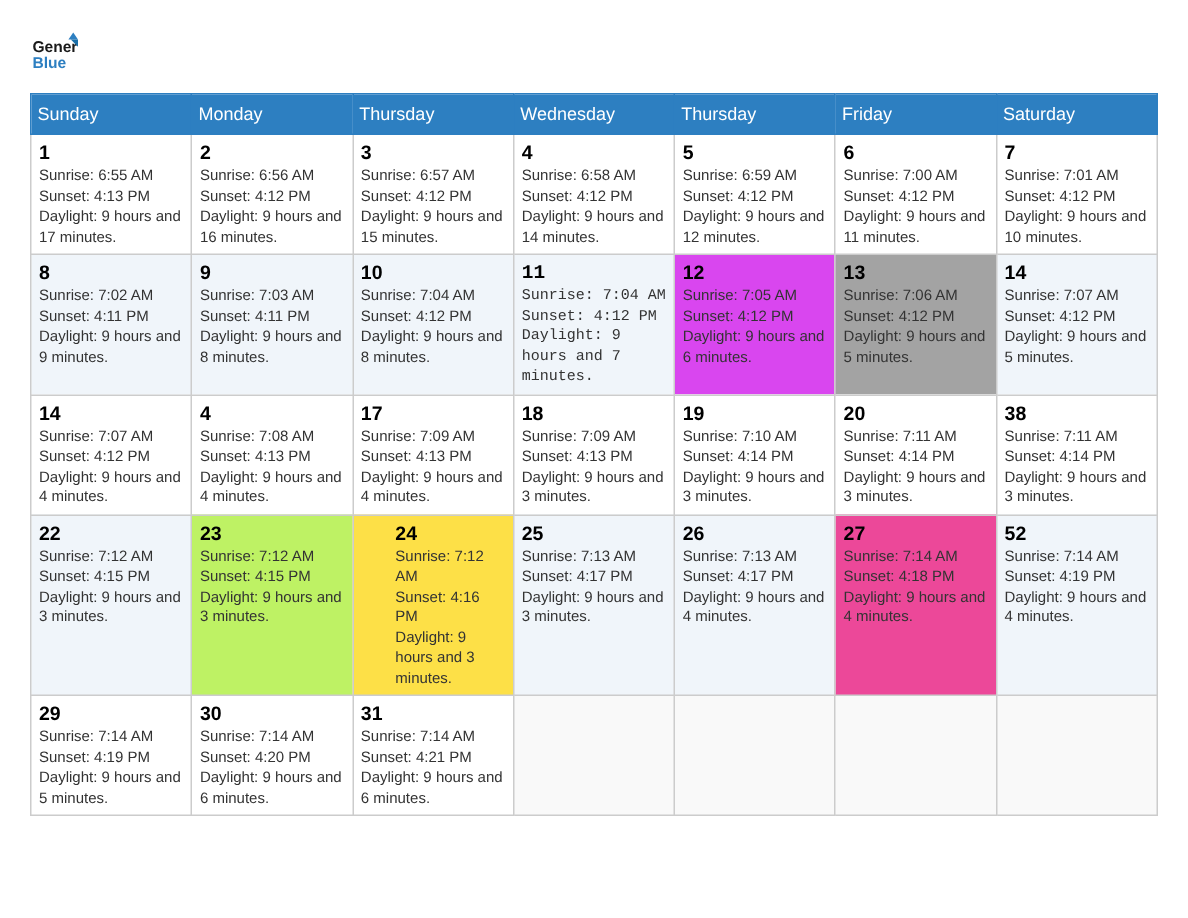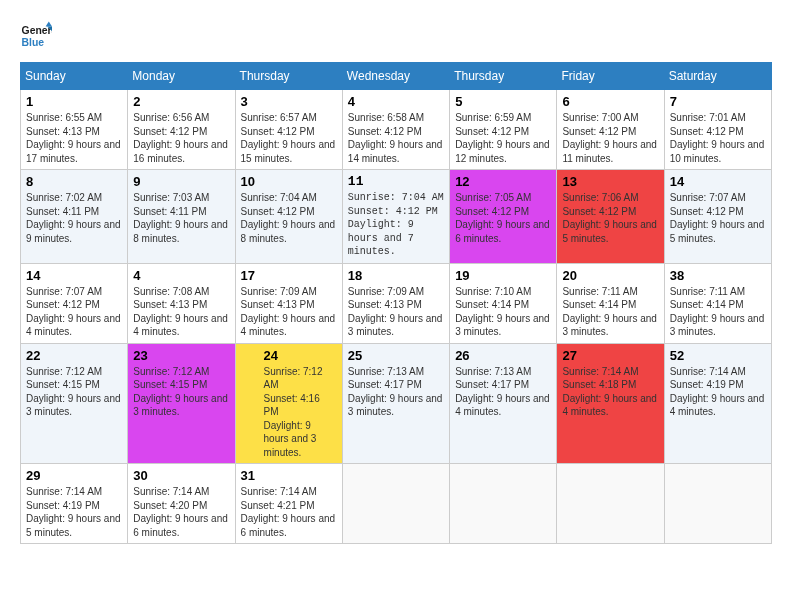--- a/index.html
+++ b/index.html
@@ -204,21 +204,21 @@
         </div>
       </td>
         <td style="background: #d946ef;">
         <span class="day-number">12</span>
         <div class="day-info">
           Sunrise: 7:05 AM<br>
           Sunset: 4:12 PM<br>
           Daylight: 9 hours and 6 minutes.
         </div>
       </td>
-        <td style="background: #ef4444;">
+        <td style="background: #a3a3a3;">
         <span class="day-number">13</span>
         <div class="day-info">
           Sunrise: 7:06 AM<br>
           Sunset: 4:12 PM<br>
           Daylight: 9 hours and 5 minutes.
         </div>
       </td>
         <td style="background: rgb(240, 245, 250);">
         <span class="day-number">14</span>
         <div class="day-info">
@@ -288,21 +288,21 @@
       </tr>
       <tr>
         <td style="background: rgb(240, 245, 250);">
         <span class="day-number">22</span>
         <div class="day-info">
           Sunrise: 7:12 AM<br>
           Sunset: 4:15 PM<br>
           Daylight: 9 hours and 3 minutes.
         </div>
       </td>
-        <td style="background: #d946ef;">
+        <td style="background: #bef264;">
         <span class="day-number">23</span>
         <div class="day-info">
           Sunrise: 7:12 AM<br>
           Sunset: 4:15 PM<br>
           Daylight: 9 hours and 3 minutes.
         </div>
       </td>
         <td style="background: #fde047; padding-left: 28px;">
         <span class="day-number">24</span>
         <div class="day-info">
@@ -320,21 +320,21 @@
         </div>
       </td>
         <td style="background: rgb(240, 245, 250);">
         <span class="day-number">26</span>
         <div class="day-info">
           Sunrise: 7:13 AM<br>
           Sunset: 4:17 PM<br>
           Daylight: 9 hours and 4 minutes.
         </div>
       </td>
-        <td style="background: #ef4444;">
+        <td style="background: #ec4899;">
         <span class="day-number">27</span>
         <div class="day-info">
           Sunrise: 7:14 AM<br>
           Sunset: 4:18 PM<br>
           Daylight: 9 hours and 4 minutes.
         </div>
       </td>
         <td style="background: rgb(240, 245, 250);">
         <span class="day-number">52</span>
         <div class="day-info">

